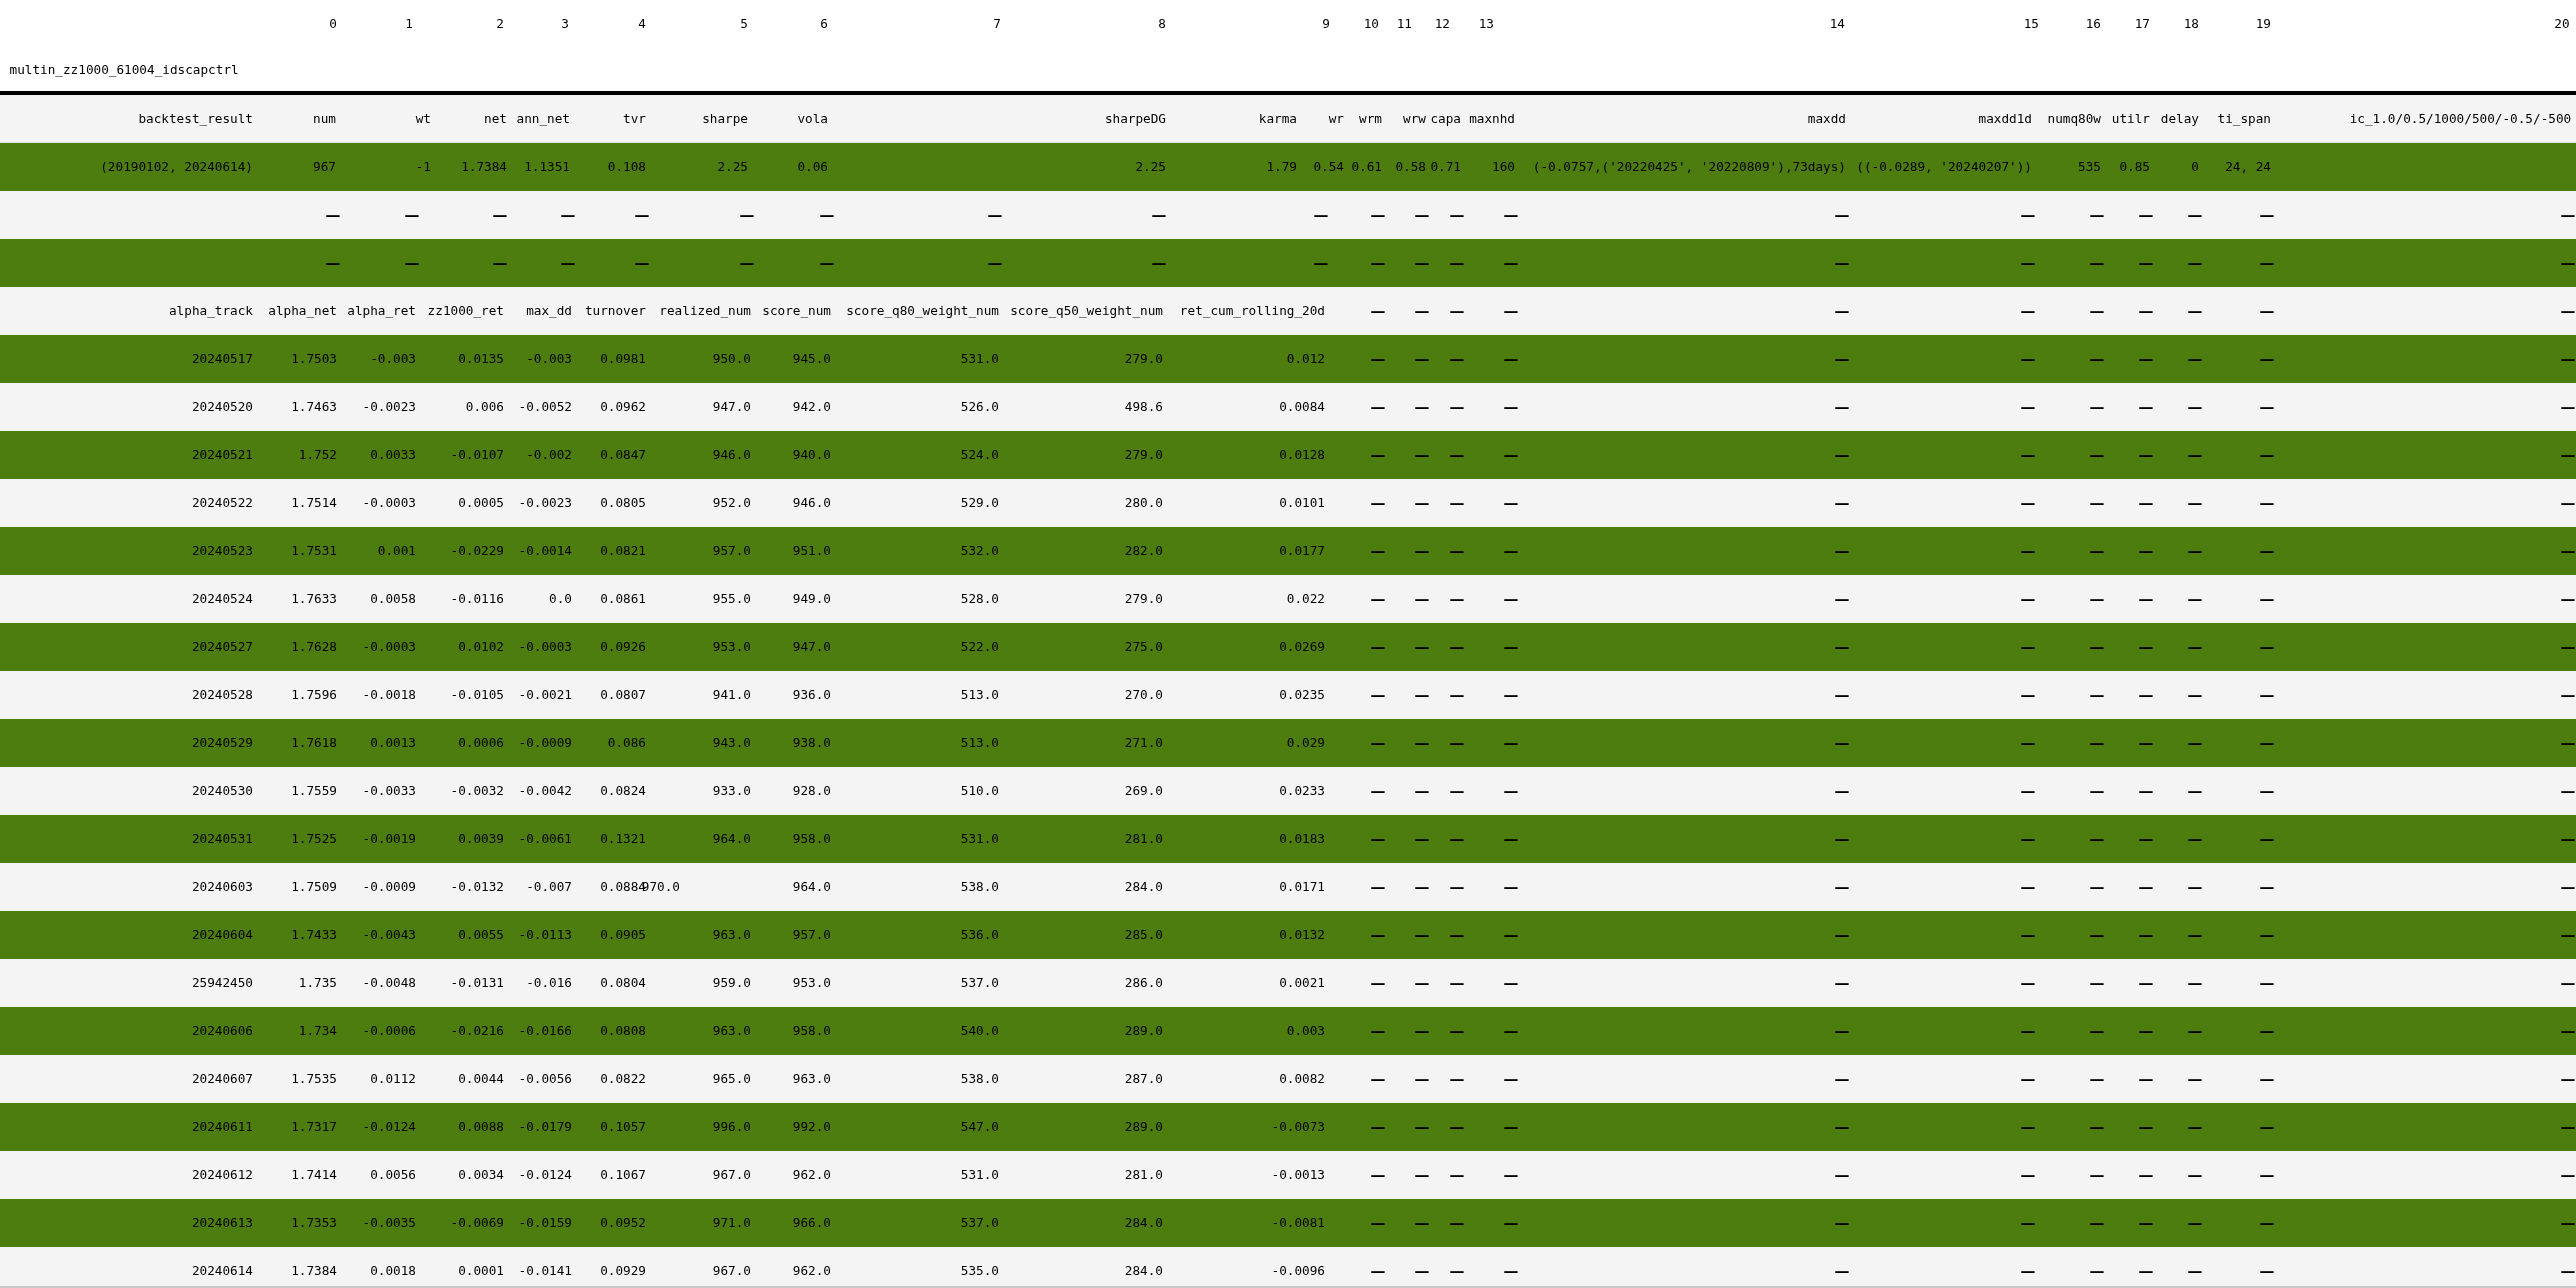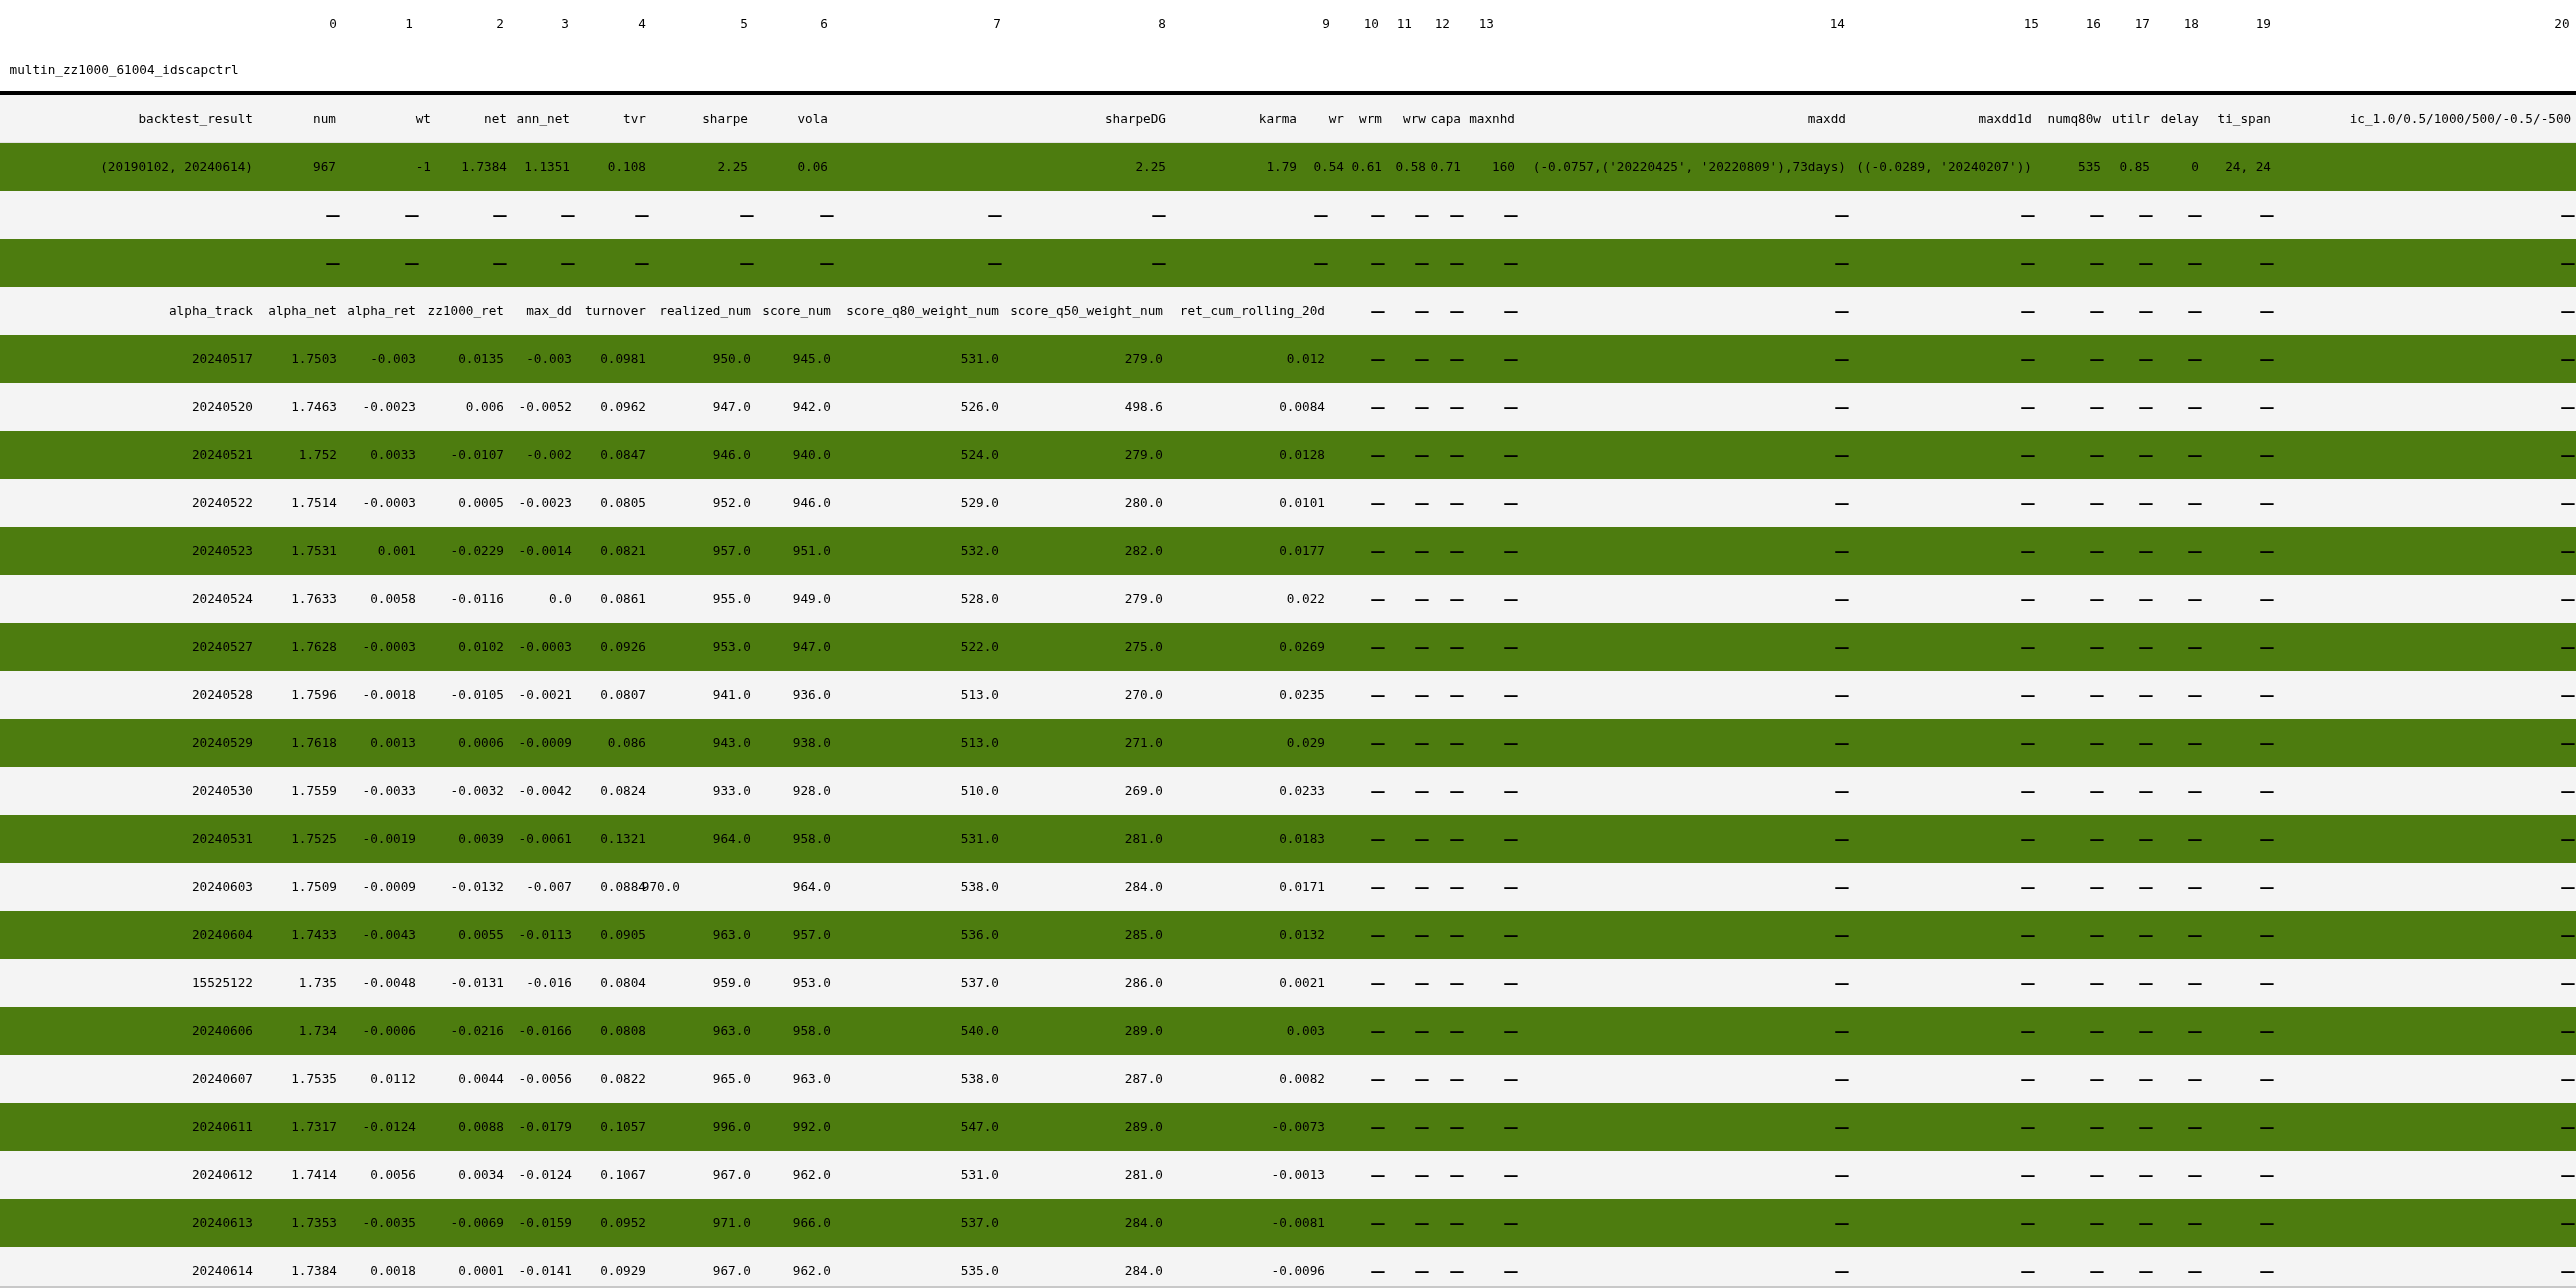--- a/index.html
+++ b/index.html
@@ -476,21 +476,21 @@
         <span class="cell" style="right: 1061px;"><span class="dash">—</span></span>
         <span class="cell" style="right: 730px;"><span class="dash">—</span></span>
         <span class="cell" style="right: 544px;"><span class="dash">—</span></span>
         <span class="cell" style="right: 475px;"><span class="dash">—</span></span>
         <span class="cell" style="right: 426px;"><span class="dash">—</span></span>
         <span class="cell" style="right: 377px;"><span class="dash">—</span></span>
         <span class="cell" style="right: 305px;"><span class="dash">—</span></span>
         <span class="cell" style="right: 4.8px;"><span class="dash">—</span></span>
       </div>
       <div class="trow stripe">
-        <span class="cell" style="right: 2323px;">15525122</span>
+        <span class="cell" style="right: 2323px;">25942450</span>
         <span class="cell" style="right: 2239px;">1.735</span>
         <span class="cell" style="right: 2160px;">-0.0048</span>
         <span class="cell" style="right: 2072px;">-0.0131</span>
         <span class="cell" style="right: 2004px;">-0.016</span>
         <span class="cell" style="right: 1930px;">0.0804</span>
         <span class="cell" style="right: 1825px;">959.0</span>
         <span class="cell" style="right: 1745px;">953.0</span>
         <span class="cell" style="right: 1577px;">537.0</span>
         <span class="cell" style="right: 1413px;">286.0</span>
         <span class="cell" style="right: 1251px;">0.0021</span>

